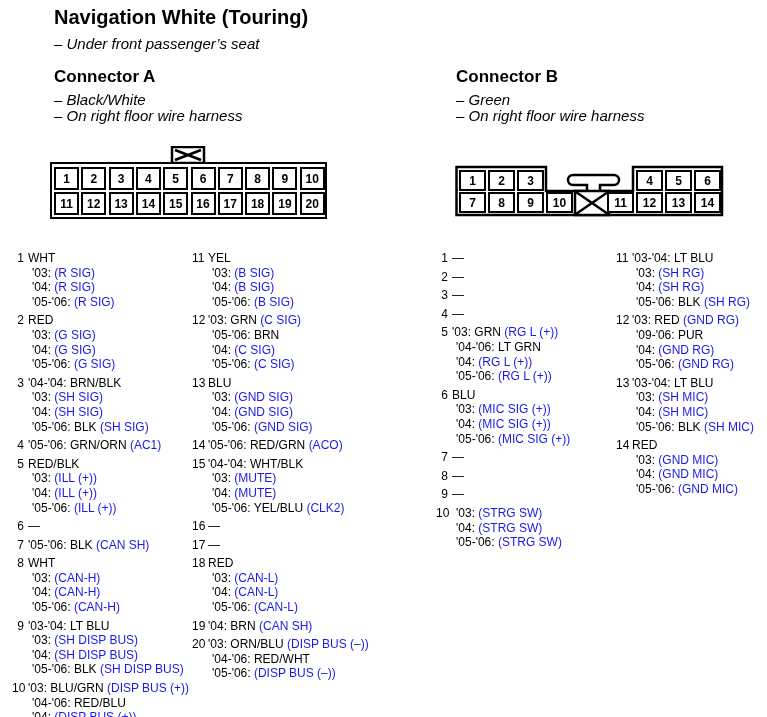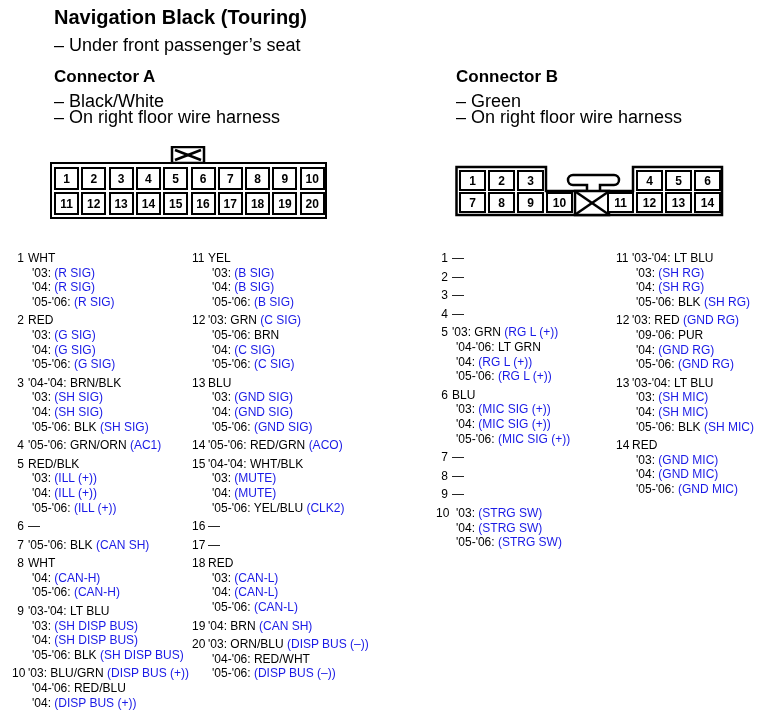--- a/index.html
+++ b/index.html
@@ -1,36 +1,36 @@
 <!DOCTYPE html>
 <html><head>
 <meta charset="utf-8">
 <style>
   html, body { margin: 0; padding: 0; background: #ffffff; }
   body { width: 767px; height: 717px; position: relative; overflow: hidden;
          font-family: "Liberation Sans", sans-serif; color: #000; }
   .abs { position: absolute; }
   .h1 { font-size: 20px; font-weight: bold; left: 54px; top: 6px; }
-  .sub { font-size: 18px; }
+  .sub { font-size: 15px; font-style: italic; }
   .h2 { font-size: 17px; font-weight: bold; }
   .pin-list { position: absolute; font-size: 12px; line-height: 14.6px; }
   .pin { position: relative; padding-left: 16px; margin-bottom: 0; }
   .pin .num { position: absolute; left: 0; width: 12px; text-align: right; }
   .pin.gap { margin-top: 4px; }
   .pin .line { white-space: nowrap; }
   .pin .sub-line { padding-left: 4px; white-space: nowrap; }
   .sig { color: #1a1ae6; }
   .conn-box { position: absolute; border: 2.5px solid #000; background: #fff; }
   .cell { position: absolute; border: 2px solid #000; box-sizing: border-box;
           font-size: 12px; font-weight: bold; display: flex; align-items: center; justify-content: center; background:#fff; }
 </style>
 </head>
 <body>
 
-<div class="abs h1">Navigation Black (Touring)</div>
+<div class="abs h1">Navigation White (Touring)</div>
 <div class="abs sub" style="left:54px;top:35px;">– Under front passenger’s seat</div>
 
 <div class="abs h2" style="left:54px;top:67px;">Connector A</div>
 <div class="abs sub" style="left:54px;top:91px;">– Black/White</div>
 <div class="abs sub" style="left:54px;top:107px;">– On right floor wire harness</div>
 
 <div class="abs h2" style="left:456px;top:67px;">Connector B</div>
 <div class="abs sub" style="left:456px;top:91px;">– Green</div>
 <div class="abs sub" style="left:456px;top:107px;">– On right floor wire harness</div>
 
@@ -128,20 +128,21 @@
       <span class="num">6</span>
       <div class="line"><span>—</span><span class="sig"></span></div>
     </div>
     <div class="pin gap">
       <span class="num">7</span>
       <div class="line"><span>'05-'06: BLK </span><span class="sig">(CAN SH)</span></div>
     </div>
     <div class="pin gap">
       <span class="num">8</span>
       <div class="line"><span>WHT</span><span class="sig"></span></div>
+      <div class="sub-line"><span>'03: </span><span class="sig">(CAN-H)</span></div>
       <div class="sub-line"><span>'04: </span><span class="sig">(CAN-H)</span></div>
       <div class="sub-line"><span>'05-'06: </span><span class="sig">(CAN-H)</span></div>
     </div>
     <div class="pin gap">
       <span class="num">9</span>
       <div class="line"><span>'03-'04: LT BLU</span><span class="sig"></span></div>
       <div class="sub-line"><span>'03: </span><span class="sig">(SH DISP BUS)</span></div>
       <div class="sub-line"><span>'04: </span><span class="sig">(SH DISP BUS)</span></div>
       <div class="sub-line"><span>'05-'06: BLK </span><span class="sig">(SH DISP BUS)</span></div>
     </div>

